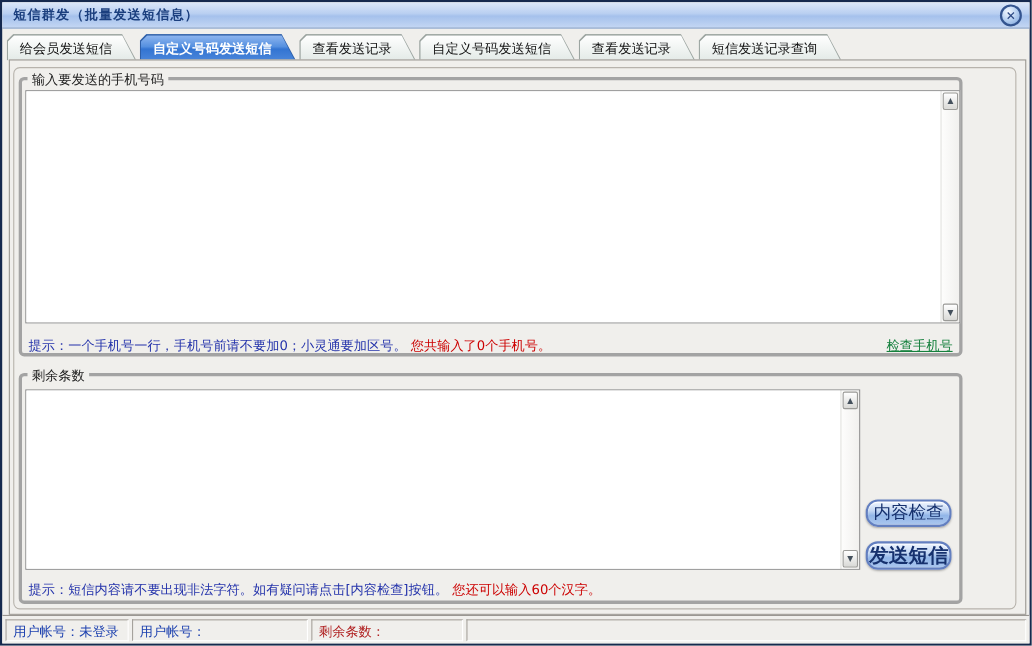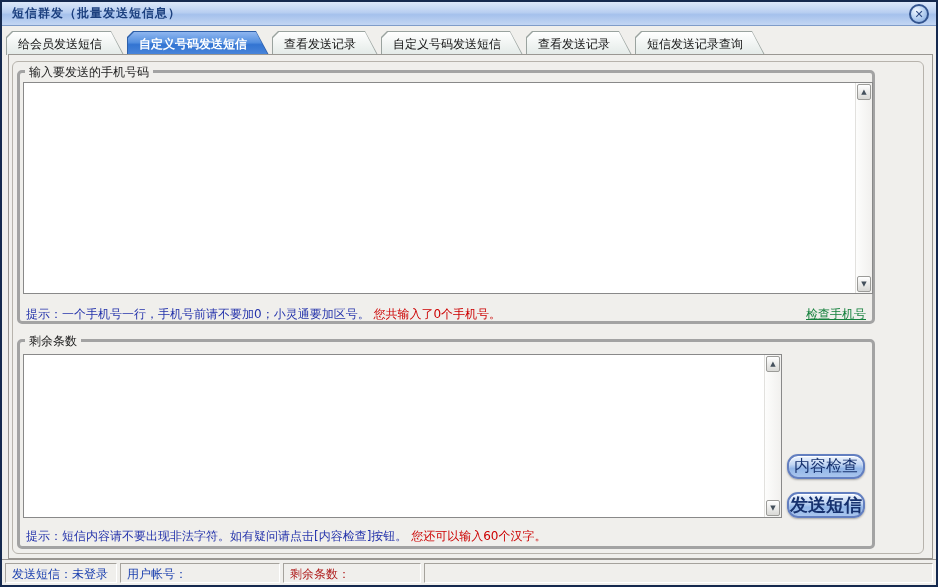--- a/index.html
+++ b/index.html
@@ -211,19 +211,19 @@
         <div class="hint-row hint2">
           <span class="hint-blue">提示：短信内容请不要出现非法字符。如有疑问请点击[内容检查]按钮。</span>
           <span class="hint-red">您还可以输入60个汉字。</span>
         </div>
       </div>
 
     </div>
   </div>
 
   <div class="statusbar">
-    <div class="status-cell cell-login">发送短信：未登录</div>
+    <div class="status-cell cell-login">用户帐号：未登录</div>
     <div class="status-cell cell-user">用户帐号：</div>
     <div class="status-cell cell-count">剩余条数：</div>
     <div class="status-cell cell-extra"></div>
   </div>
 
 </div>
 
 </body></html>

